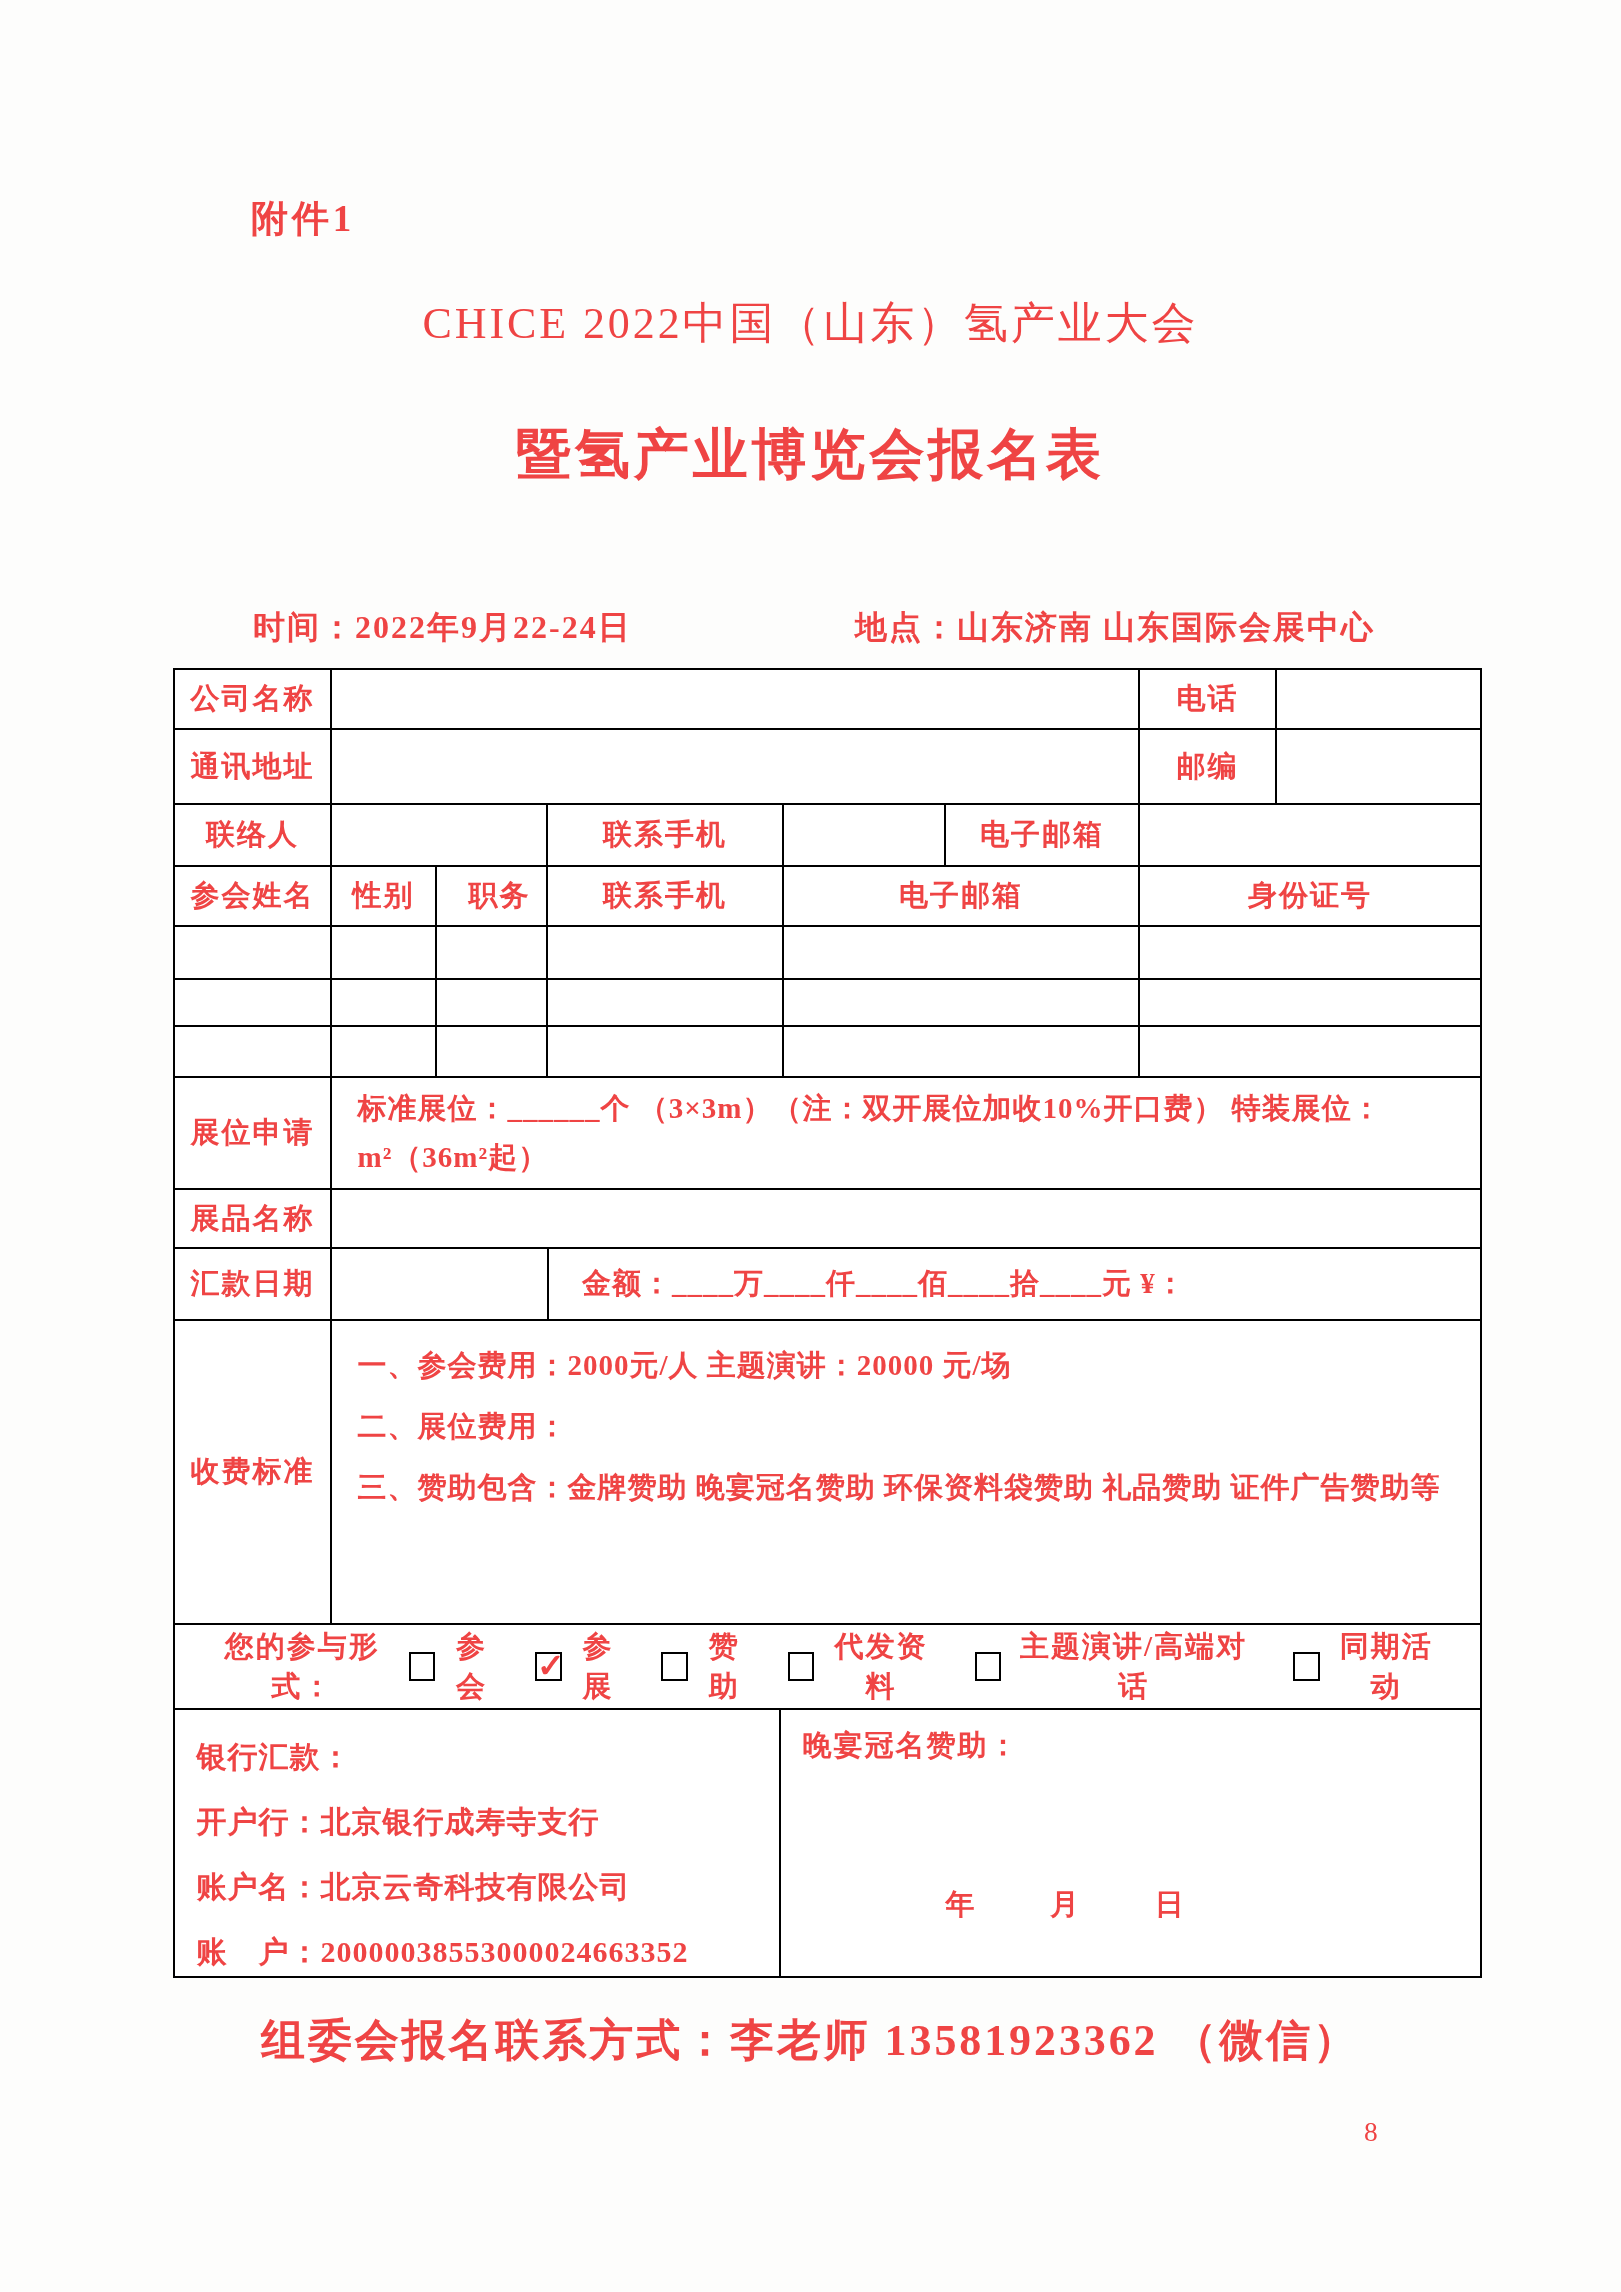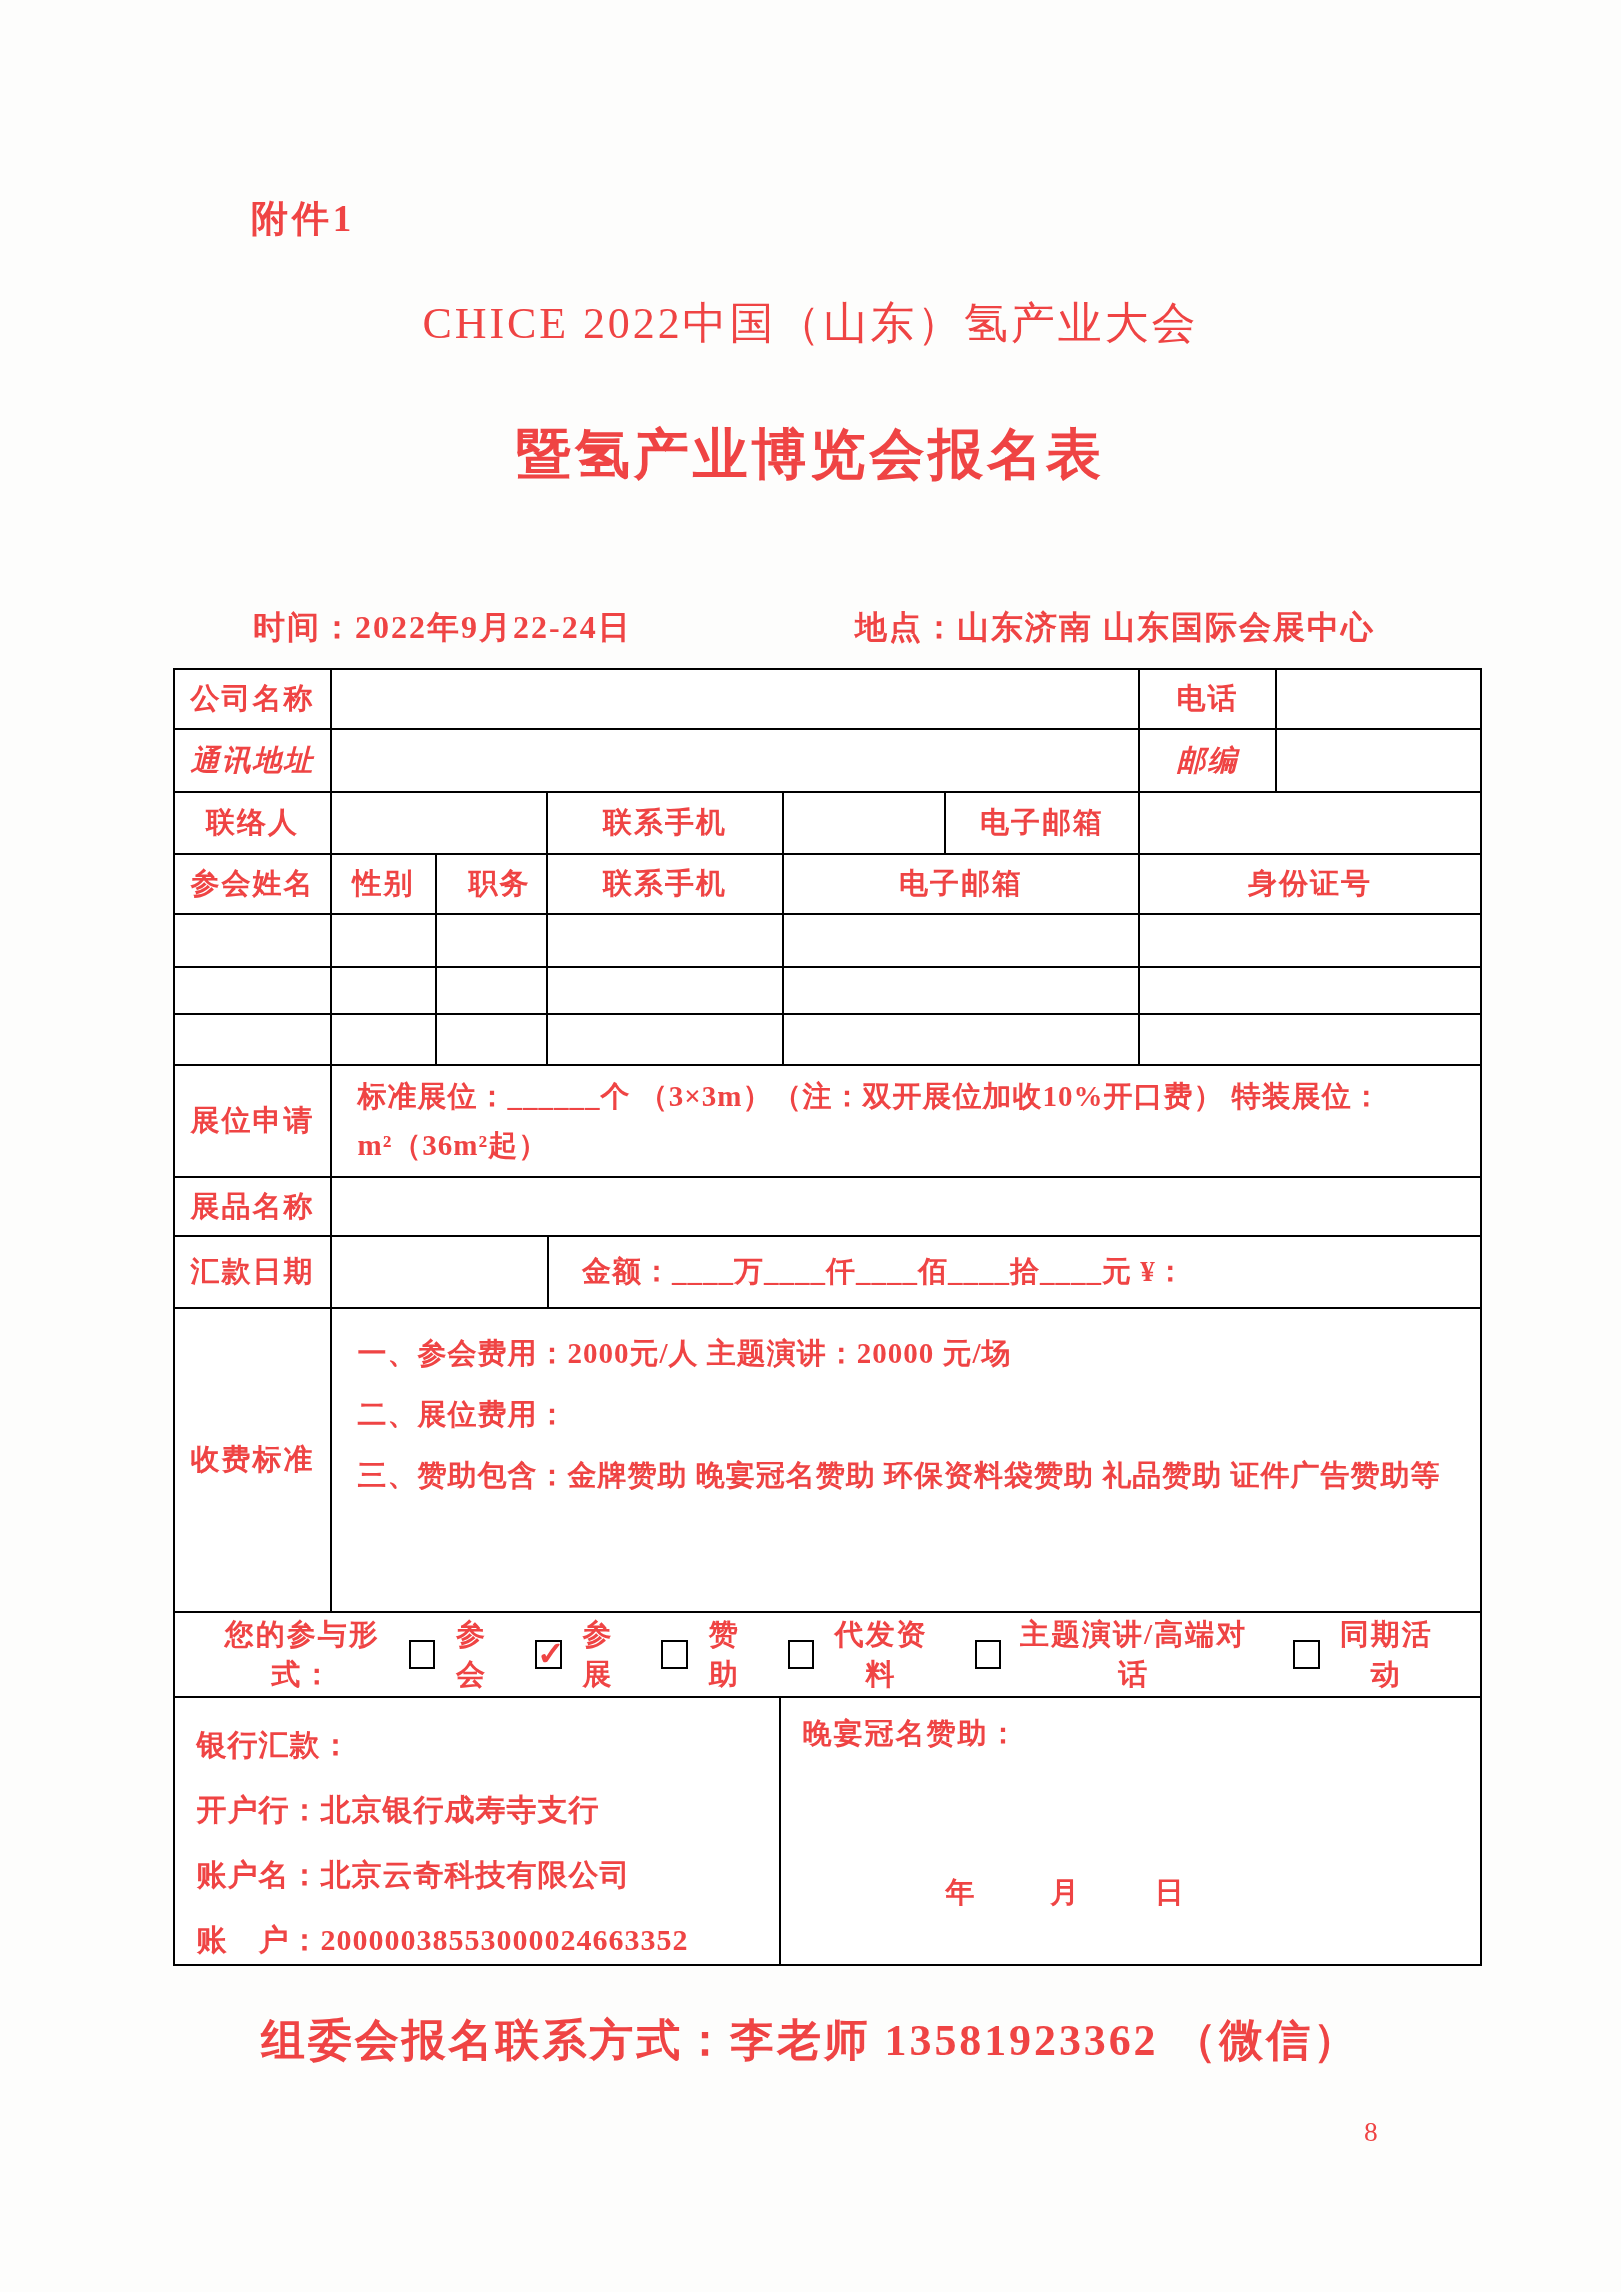--- a/index.html
+++ b/index.html
@@ -54,21 +54,21 @@
   .w220{flex:0 0 216px;}
   .w241{flex:0 0 236px;}
   .w165{flex:0 0 162px;}
   .w198{flex:0 0 194px;}
   .w107{flex:0 0 105px;}
   .w113{flex:0 0 111px;padding-left:16px;}
   .w363{flex:0 0 356px;}
   .w221{flex:0 0 217px;}
   .w618{flex:0 0 606px;}
 
-  .h61{height:60px;} .h62{height:63px;font-style:italic;} .h63{height:62px;}
+  .h61{height:60px;} .h62{height:75px;} .h63{height:62px;}
   .h54{height:53px;} .h48{height:47px;} .h52{height:51px;}
   .h114{height:112px;} .h60{height:59px;} .h73{height:72px;}
   .h310{height:304px;} .h87{height:85px;} .h291{height:266px;}
 
   .booth-content{padding:5.9px 9.8px 0 25.5px;line-height:49px;letter-spacing:1px;}
   .amount-cell{justify-content:flex-start;padding-left:33px;letter-spacing:1px;}
   .fees-content{padding:13.7px 13.7px 0 25.5px;line-height:61px;letter-spacing:1px;}
   .fees-content div{white-space:normal;}
 
   .participation{display:flex;align-items:center;padding-left:21px;letter-spacing:2px;}

